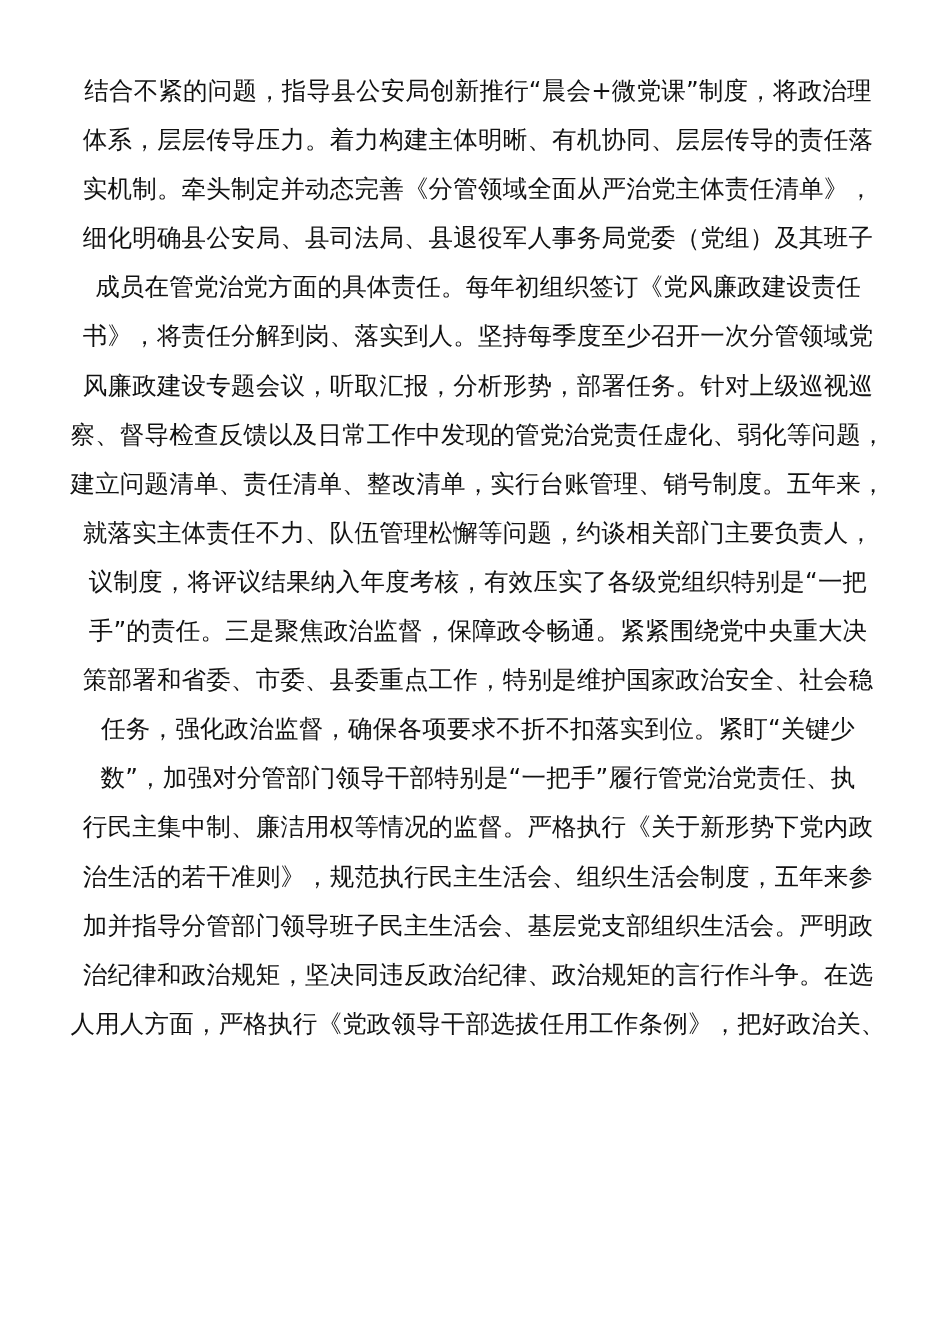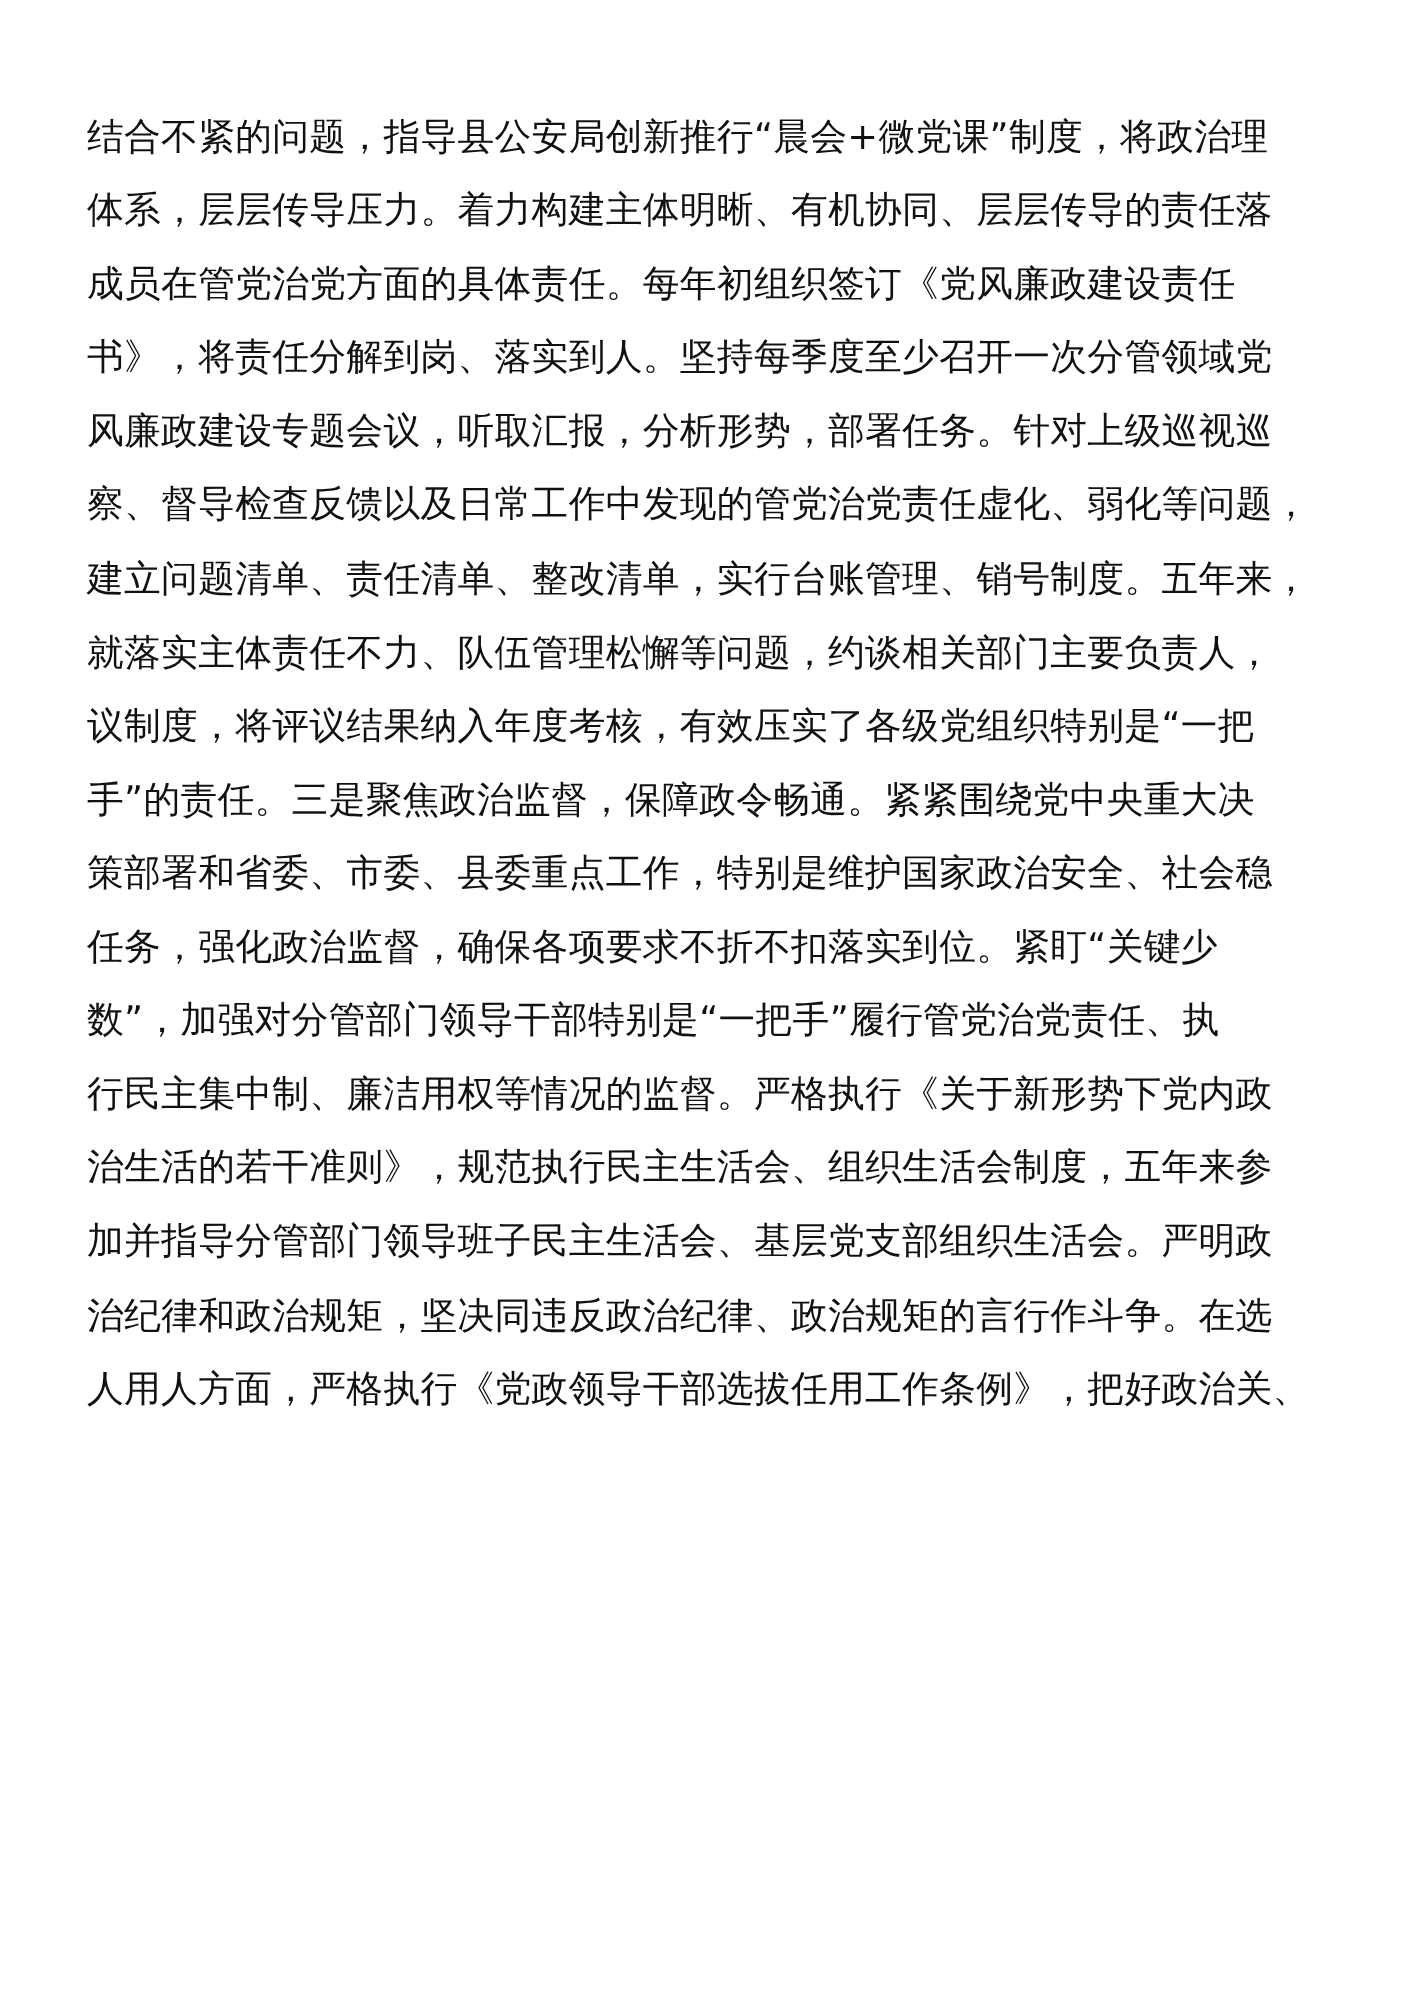--- a/index.html
+++ b/index.html
@@ -13,20 +13,21 @@
     overflow: hidden;
     position: relative;
   }
   .page {
     position: absolute;
     left: 0;
     top: 0;
     width: 950px;
     height: 1344px;
     background: #ffffff;
+    text-align: center;
   }
   .text-block {
     position: absolute;
     left: 58px;
     top: 66px;
     width: 840px;
   }
   .line {
     display: block;
     height: 49.1px;
@@ -38,20 +39,22 @@
     letter-spacing: 0.2px;
   }
 </style>
 </head>
 <body>
 
 <div class="page">
   <div class="text-block">
     <span class="line">结合不紧的问题，指导县公安局创新推行“晨会+微党课”制度，将政治理</span>
     <span class="line">体系，层层传导压力。着力构建主体明晰、有机协同、层层传导的责任落</span>
+    <span class="line">实机制。牵头制定并动态完善《分管领域全面从严治党主体责任清单》，</span>
+    <span class="line">细化明确县公安局、县司法局、县退役军人事务局党委（党组）及其班子</span>
     <span class="line">成员在管党治党方面的具体责任。每年初组织签订《党风廉政建设责任</span>
     <span class="line">书》，将责任分解到岗、落实到人。坚持每季度至少召开一次分管领域党</span>
     <span class="line">风廉政建设专题会议，听取汇报，分析形势，部署任务。针对上级巡视巡</span>
     <span class="line">察、督导检查反馈以及日常工作中发现的管党治党责任虚化、弱化等问题，</span>
     <span class="line">建立问题清单、责任清单、整改清单，实行台账管理、销号制度。五年来，</span>
     <span class="line">就落实主体责任不力、队伍管理松懈等问题，约谈相关部门主要负责人，</span>
     <span class="line">议制度，将评议结果纳入年度考核，有效压实了各级党组织特别是“一把</span>
     <span class="line">手”的责任。三是聚焦政治监督，保障政令畅通。紧紧围绕党中央重大决</span>
     <span class="line">策部署和省委、市委、县委重点工作，特别是维护国家政治安全、社会稳</span>
     <span class="line">任务，强化政治监督，确保各项要求不折不扣落实到位。紧盯“关键少</span>

